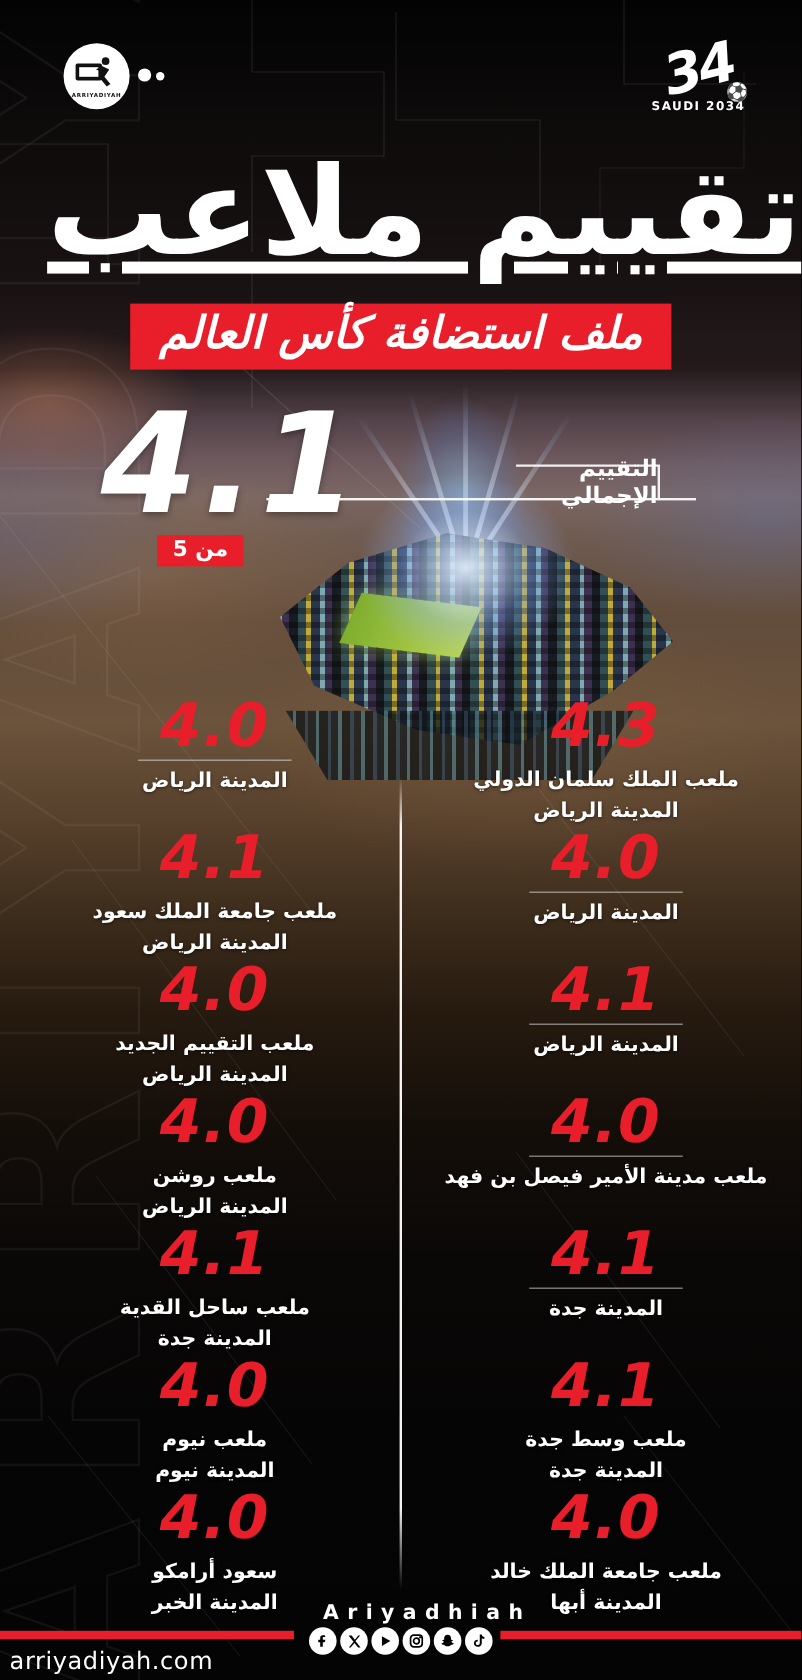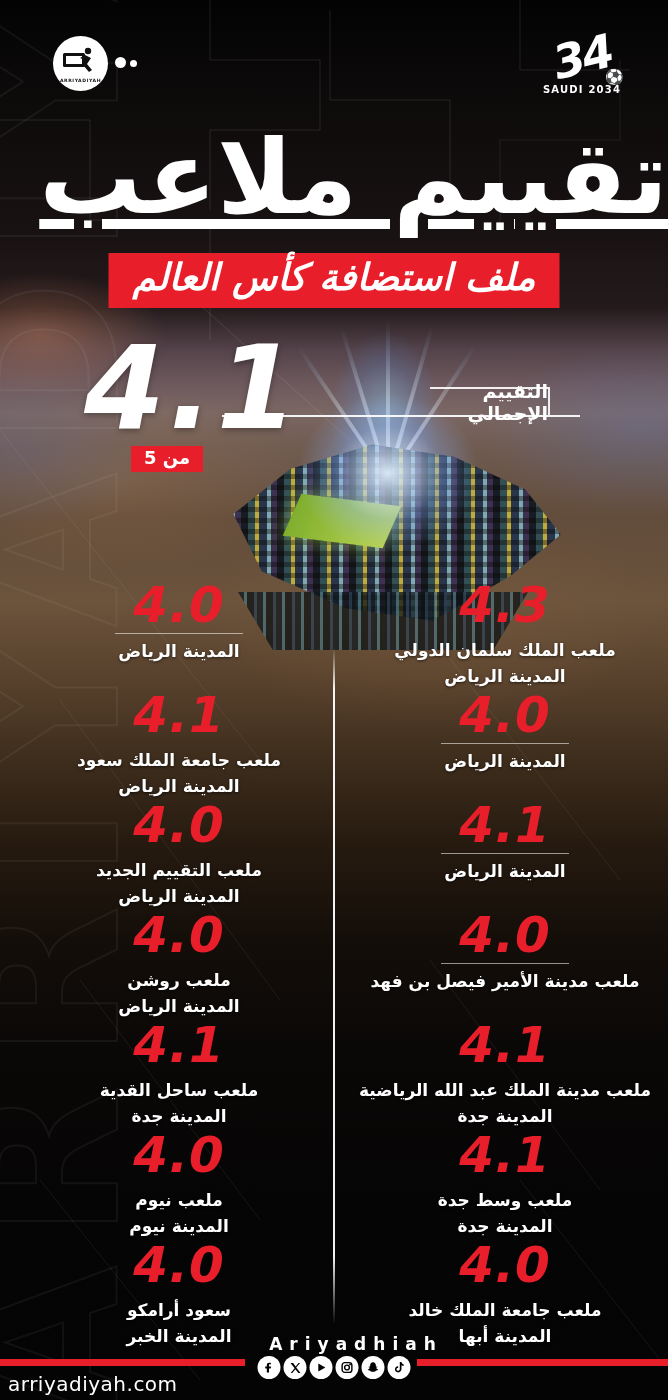--- a/index.html
+++ b/index.html
@@ -198,21 +198,20 @@
     </div>
     <div class="entry" data-interactable="false">
       <div class="score" data-interactable="false">4.0</div>
       <div class="rule" data-interactable="false"></div>
       <div class="name" data-interactable="false">ملعب روشن</div>
       <div class="city" data-interactable="false">المدينة الرياض</div>
     </div>
     <div class="entry" data-interactable="false">
       <div class="score" data-interactable="false">4.1</div>
       <div class="rule" data-interactable="false"></div>
-      <div class="name" data-interactable="false">ملعب مدينة الملك عبد الله الرياضية</div>
       <div class="city" data-interactable="false">المدينة جدة</div>
     </div>
     <div class="entry" data-interactable="false">
       <div class="score" data-interactable="false">4.1</div>
       <div class="rule" data-interactable="false"></div>
       <div class="name" data-interactable="false">ملعب ساحل القدية</div>
       <div class="city" data-interactable="false">المدينة جدة</div>
     </div>
     <div class="entry" data-interactable="false">
       <div class="score" data-interactable="false">4.1</div>

